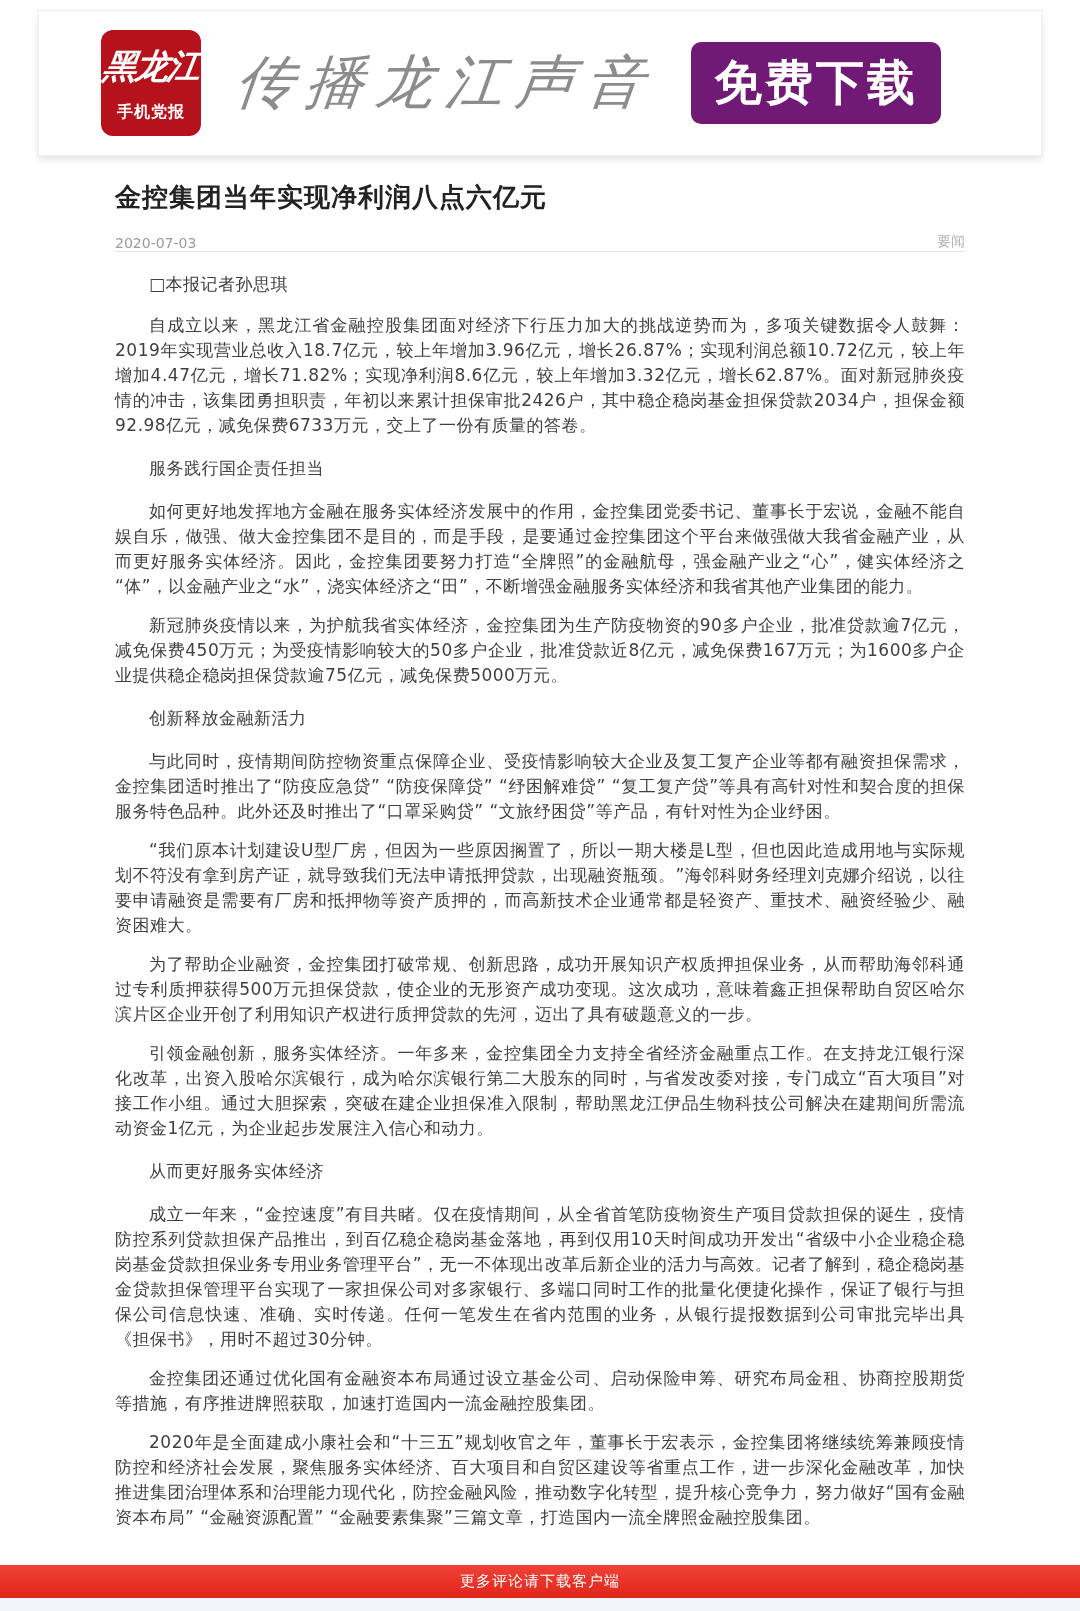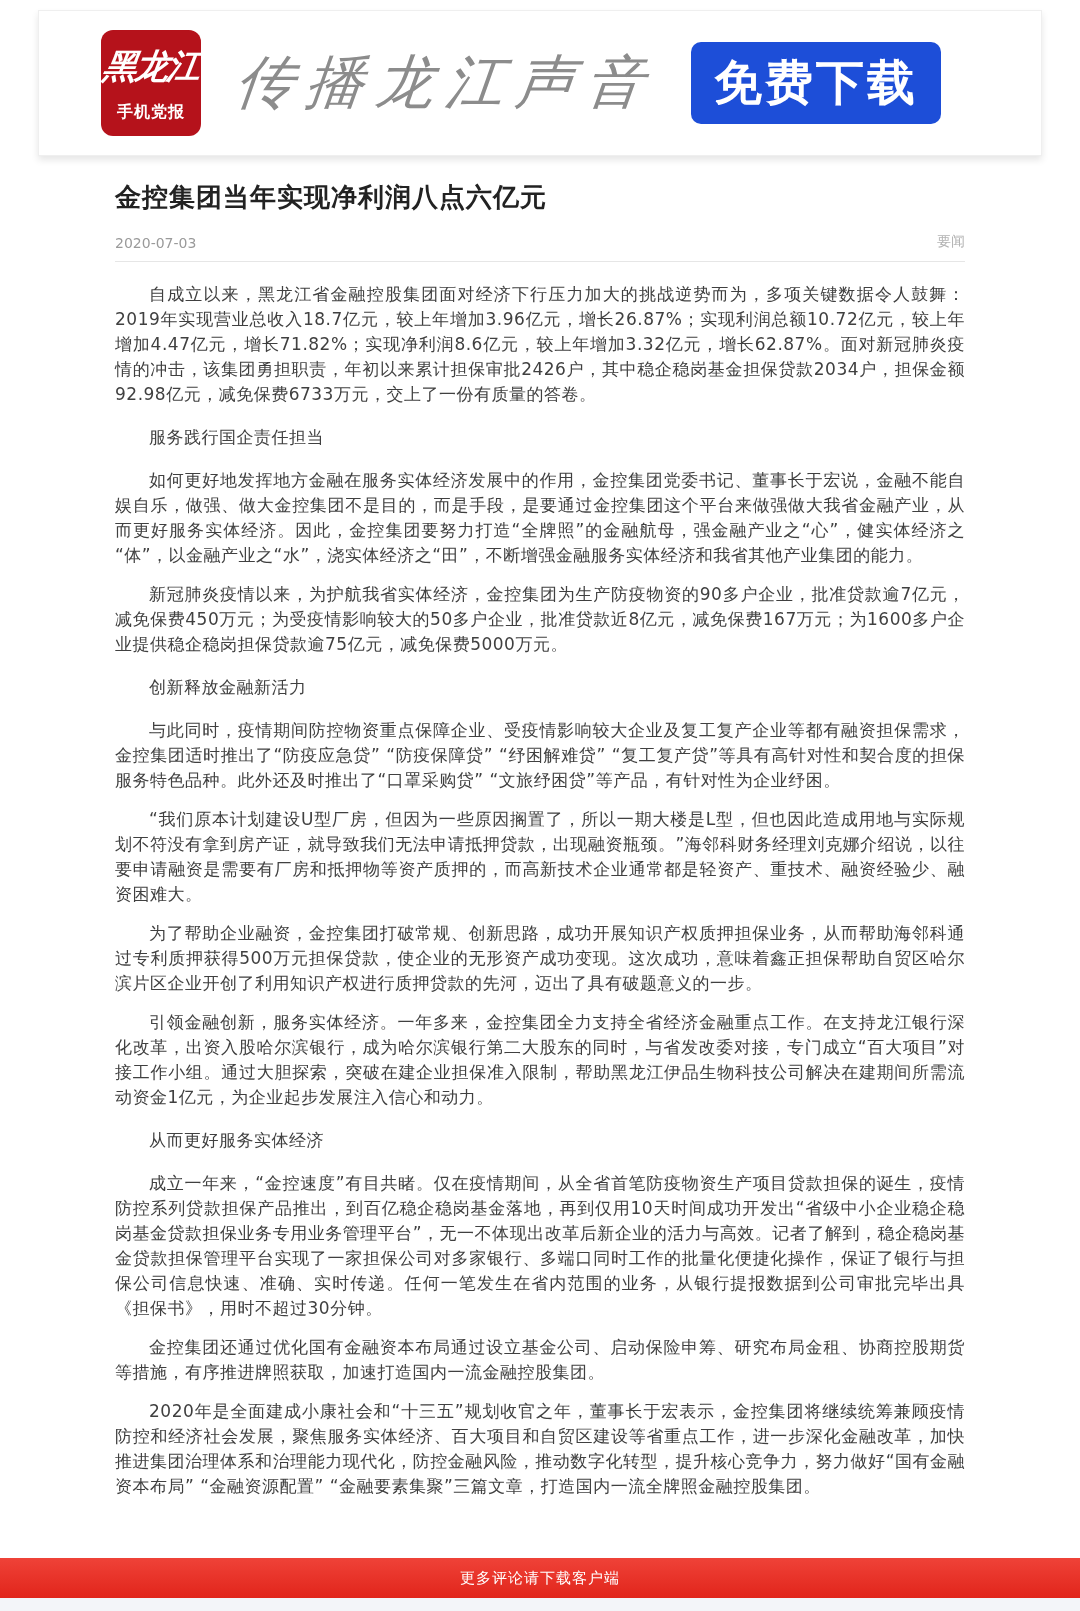--- a/index.html
+++ b/index.html
@@ -25,47 +25,47 @@
   }
   .logo .logo-line2 { font-size: 16px; font-weight: bold; letter-spacing: 1px; margin-top: 11px; }
   .slogan {
     flex: 1; text-align: center;
     font-family: "DejaVu Serif", serif; font-style: italic;
     font-size: 58px; color: #8c8c8c; letter-spacing: 12px;
     white-space: nowrap; transform: skewX(-6deg);
   }
   .download-btn {
     width: 250px; height: 82px; margin-right: 100px; flex-shrink: 0;
-    background: #1d4ed8; border: none; border-radius: 10px;
+    background: #701a75; border: none; border-radius: 10px;
     color: #fff; font-size: 48px; font-weight: bold; letter-spacing: 3px;
     font-family: inherit; cursor: pointer;
     display: flex; align-items: center; justify-content: center;
   }
 
   
   .article { width: 850px; margin: 24px auto 0; }
   .article-title { font-size: 26px; font-weight: bold; color: #222; letter-spacing: 1px; }
   .meta-row {
     display: flex; justify-content: space-between; align-items: flex-end;
-    margin-top: 18px; padding-bottom: 10px; border-bottom: 1px solid #e6e6e6;
+    margin-top: 18px; border-bottom: 1px solid #e6e6e6;
   }
   .meta-date { font-size: 14px; color: #9a9a9a; }
   .meta-category { font-size: 14px; color: #b3b3b3; }
 
   .article-body { margin-top: 20px; color: #404040; }
   .article-body .block {
     font-size: 17px; line-height: 25px; text-indent: 2em;
     margin: 14px 0; letter-spacing: .5px; text-align: justify;
   }
   .article-body .byline { margin: 6px 0 16px; }
   .article-body .h { margin: 18px 0; }
 
   
   .footer-bar {
-    position: absolute; left: 0; bottom: 13px; width: 1080px; height: 40px;
+    position: absolute; left: 0; bottom: 13px; width: 1080px; height: 33px;
     background: linear-gradient(#ef4238, #e1251b);
     display: flex; align-items: center; justify-content: center; cursor: pointer;
   }
   .footer-bar span { color: #fff; font-size: 15px; letter-spacing: 1px; }
   .footer-strip { position: absolute; left: 0; bottom: 0; width: 1080px; height: 13px; background: #f3f5f9; }
 </style>
 </head>
 <body>
 
 <div class="page">
@@ -79,20 +79,21 @@
     <button class="download-btn">免费下载</button>
   </div>
 
   <div class="article">
     <h1 class="article-title">金控集团当年实现净利润八点六亿元</h1>
     <div class="meta-row">
       <span class="meta-date">2020-07-03</span>
       <span class="meta-category">要闻</span>
     </div>
     <div class="article-body">
+        <p class="block byline">□本报记者孙思琪</p>
         <p class="block p">自成立以来，黑龙江省金融控股集团面对经济下行压力加大的挑战逆势而为，多项关键数据令人鼓舞：2019年实现营业总收入18.7亿元，较上年增加3.96亿元，增长26.87%；实现利润总额10.72亿元，较上年增加4.47亿元，增长71.82%；实现净利润8.6亿元，较上年增加3.32亿元，增长62.87%。面对新冠肺炎疫情的冲击，该集团勇担职责，年初以来累计担保审批2426户，其中稳企稳岗基金担保贷款2034户，担保金额92.98亿元，减免保费6733万元，交上了一份有质量的答卷。</p>
         <p class="block h">服务践行国企责任担当</p>
         <p class="block p">如何更好地发挥地方金融在服务实体经济发展中的作用，金控集团党委书记、董事长于宏说，金融不能自娱自乐，做强、做大金控集团不是目的，而是手段，是要通过金控集团这个平台来做强做大我省金融产业，从而更好服务实体经济。因此，金控集团要努力打造“全牌照”的金融航母，强金融产业之“心”，健实体经济之“体”，以金融产业之“水”，浇实体经济之“田”，不断增强金融服务实体经济和我省其他产业集团的能力。</p>
         <p class="block p">新冠肺炎疫情以来，为护航我省实体经济，金控集团为生产防疫物资的90多户企业，批准贷款逾7亿元，减免保费450万元；为受疫情影响较大的50多户企业，批准贷款近8亿元，减免保费167万元；为1600多户企业提供稳企稳岗担保贷款逾75亿元，减免保费5000万元。</p>
         <p class="block h">创新释放金融新活力</p>
         <p class="block p">与此同时，疫情期间防控物资重点保障企业、受疫情影响较大企业及复工复产企业等都有融资担保需求，金控集团适时推出了“防疫应急贷” “防疫保障贷” “纾困解难贷” “复工复产贷”等具有高针对性和契合度的担保服务特色品种。此外还及时推出了“口罩采购贷” “文旅纾困贷”等产品，有针对性为企业纾困。</p>
         <p class="block p">“我们原本计划建设U型厂房，但因为一些原因搁置了，所以一期大楼是L型，但也因此造成用地与实际规划不符没有拿到房产证，就导致我们无法申请抵押贷款，出现融资瓶颈。”海邻科财务经理刘克娜介绍说，以往要申请融资是需要有厂房和抵押物等资产质押的，而高新技术企业通常都是轻资产、重技术、融资经验少、融资困难大。</p>
         <p class="block p">为了帮助企业融资，金控集团打破常规、创新思路，成功开展知识产权质押担保业务，从而帮助海邻科通过专利质押获得500万元担保贷款，使企业的无形资产成功变现。这次成功，意味着鑫正担保帮助自贸区哈尔滨片区企业开创了利用知识产权进行质押贷款的先河，迈出了具有破题意义的一步。</p>
         <p class="block p">引领金融创新，服务实体经济。一年多来，金控集团全力支持全省经济金融重点工作。在支持龙江银行深化改革，出资入股哈尔滨银行，成为哈尔滨银行第二大股东的同时，与省发改委对接，专门成立“百大项目”对接工作小组。通过大胆探索，突破在建企业担保准入限制，帮助黑龙江伊品生物科技公司解决在建期间所需流动资金1亿元，为企业起步发展注入信心和动力。</p>
         <p class="block h">从而更好服务实体经济</p>

